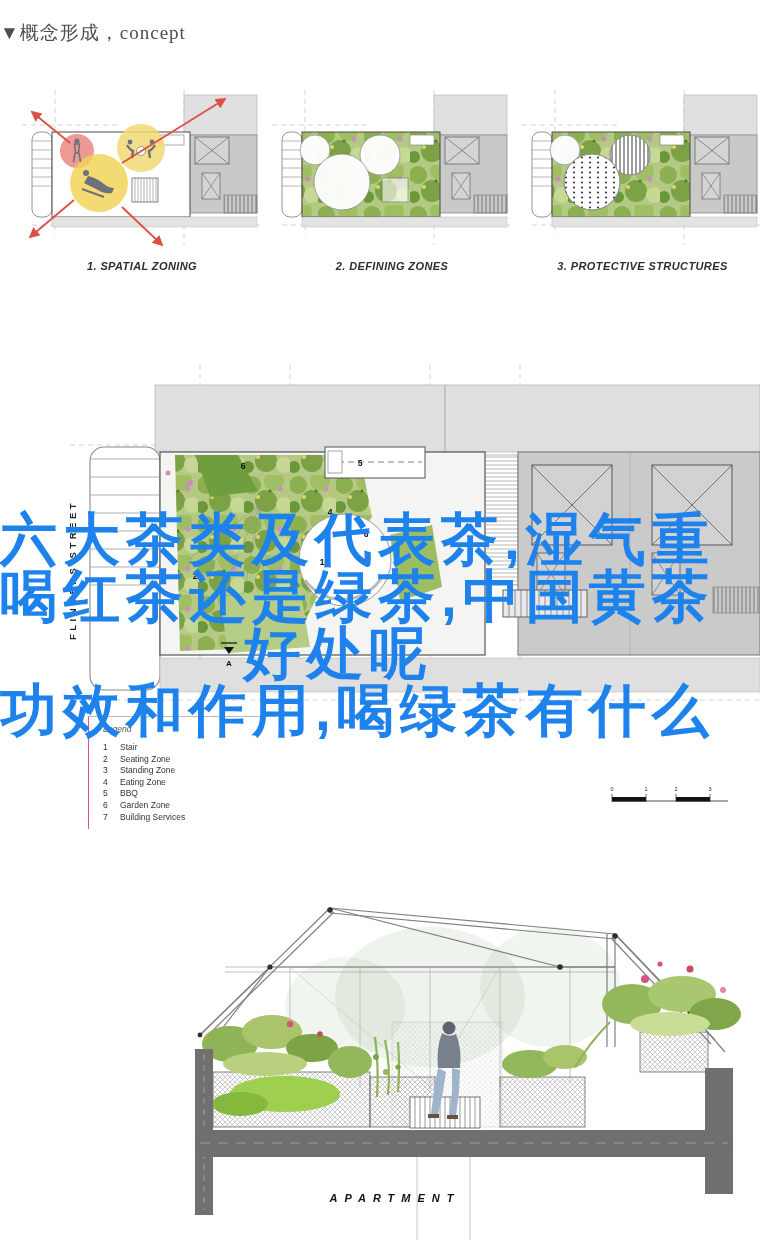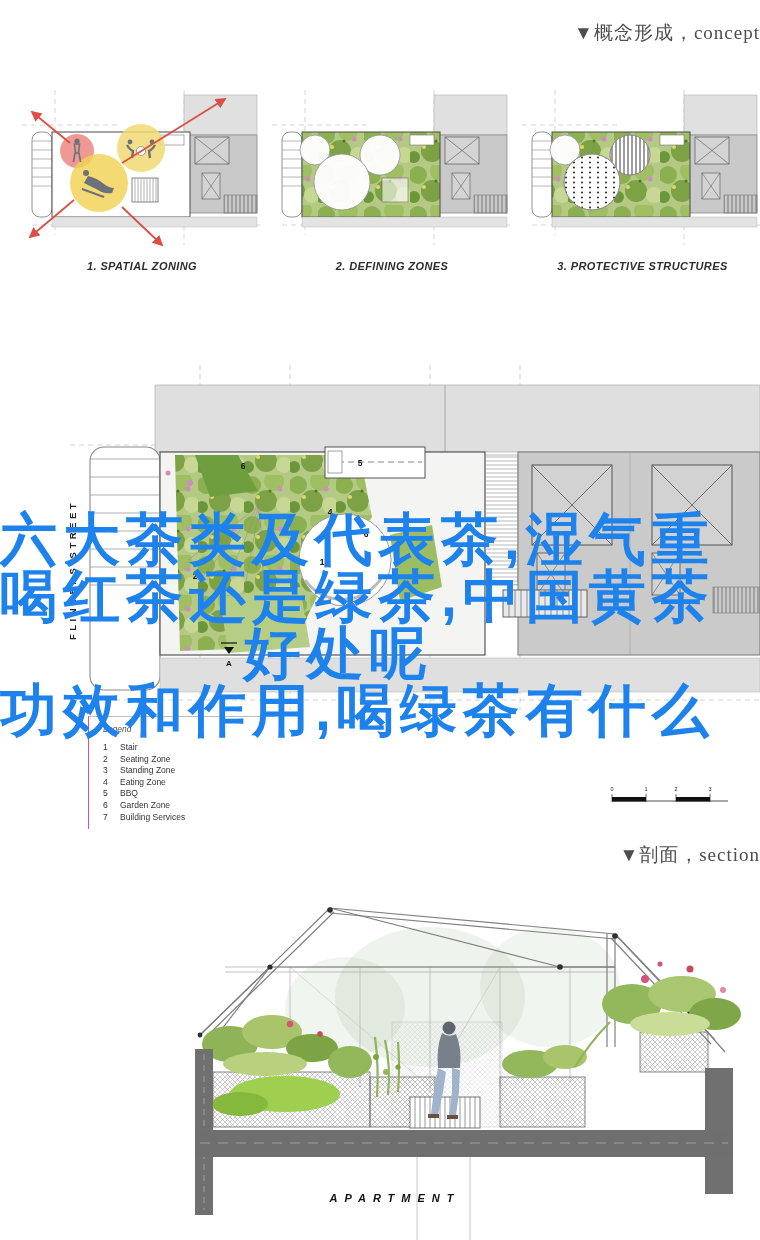--- a/index.html
+++ b/index.html
@@ -1,18 +1,18 @@
 <!DOCTYPE html>
 <html><head>
 <meta charset="utf-8">
 <style>
   html,body{margin:0;padding:0;background:#fff;}
   #page{position:relative;width:760px;height:1240px;background:#ffffff;overflow:hidden;
         font-family:"Liberation Sans",sans-serif;}
-  .sec-header{position:absolute;left:0;width:760px;text-align:right;
+  .sec-header{position:absolute;left:0;width:760px;text-align:left;
       font-family:"Liberation Serif","DejaVu Serif",serif;
       font-size:19px;color:#4d4d4d;letter-spacing:1px;}
   .caption{position:absolute;text-align:center;font-size:11px;font-weight:bold;
       font-style:italic;color:#2e2e2e;letter-spacing:.4px;}
   .overlay{position:absolute;top:467px;left:0;width:676px;text-align:center;
       color:#1e82ec;font-weight:900;font-size:57px;line-height:57px;
       letter-spacing:6px;z-index:30;font-family:"Liberation Sans",sans-serif;margin-top:44px;}
   .overlay div{white-space:nowrap;}
   .street-label{position:absolute;left:72px;top:570px;width:270px;
       transform:translate(-50%,-50%) rotate(-90deg);text-align:center;
@@ -264,21 +264,20 @@
       </div>
   </div>
 
   <div class="overlay">
     <div>六大茶类及代表茶,湿气重</div>
     <div>喝红茶还是绿茶,中国黄茶</div>
     <div>好处呢</div>
     <div>功效和作用,喝绿茶有什么</div>
   </div>
 
-  <div class="sec-header" style="top:842px">▼剖面，section</div>
 
   <svg style="left:170px;top:872px" width="580" height="368" viewBox="0 0 580 368">
 
     <ellipse cx="260" cy="125" rx="95" ry="70" fill="#7a9a6a" opacity="0.12"></ellipse>
     <ellipse cx="380" cy="115" rx="70" ry="60" fill="#7a9a6a" opacity="0.10"></ellipse>
     <ellipse cx="175" cy="135" rx="60" ry="50" fill="#7a9a6a" opacity="0.10"></ellipse>
 
     <path d="M55,95 H445 M55,100 H445" stroke="#a8a8a8" stroke-width="0.7"></path>
     <path d="M120,95 V210 M190,95 V215 M260,95 V220 M330,95 V215 M400,95 V210" stroke="#b0b0b0" stroke-width="0.7"></path>
     <path d="M120,95 L260,215 M330,95 L260,215" stroke="#c2c2c2" stroke-width="0.6"></path>

